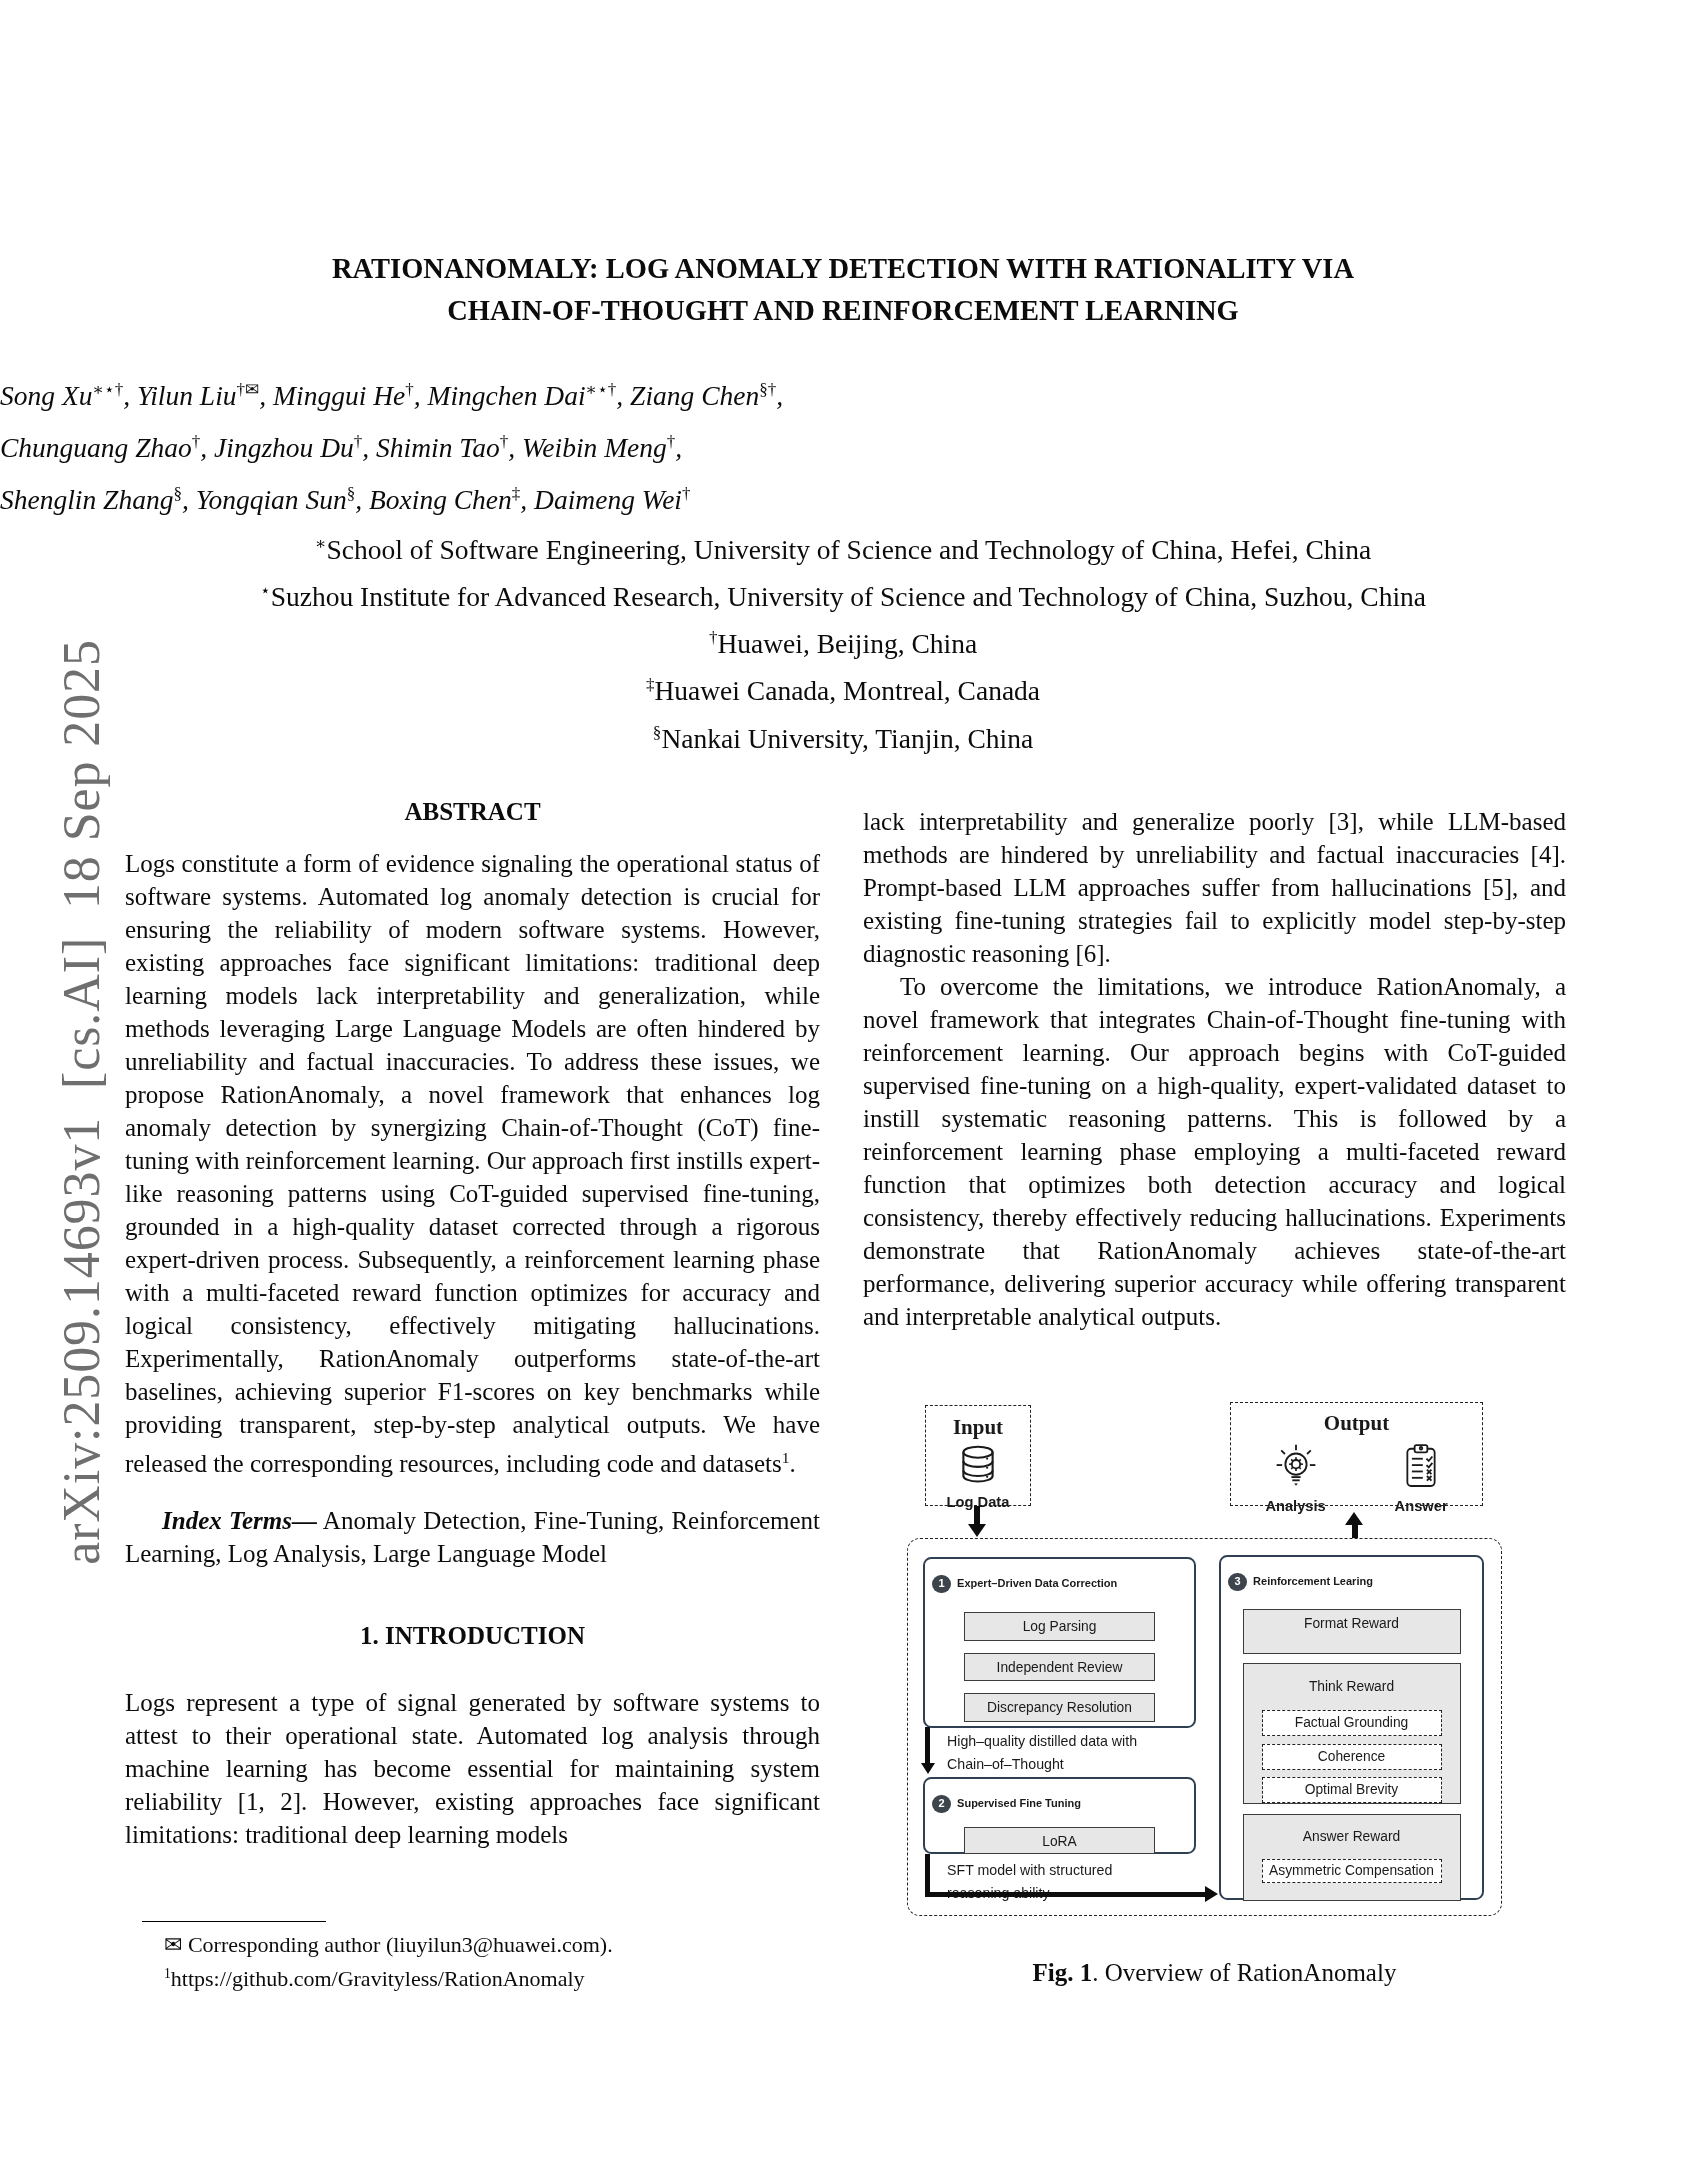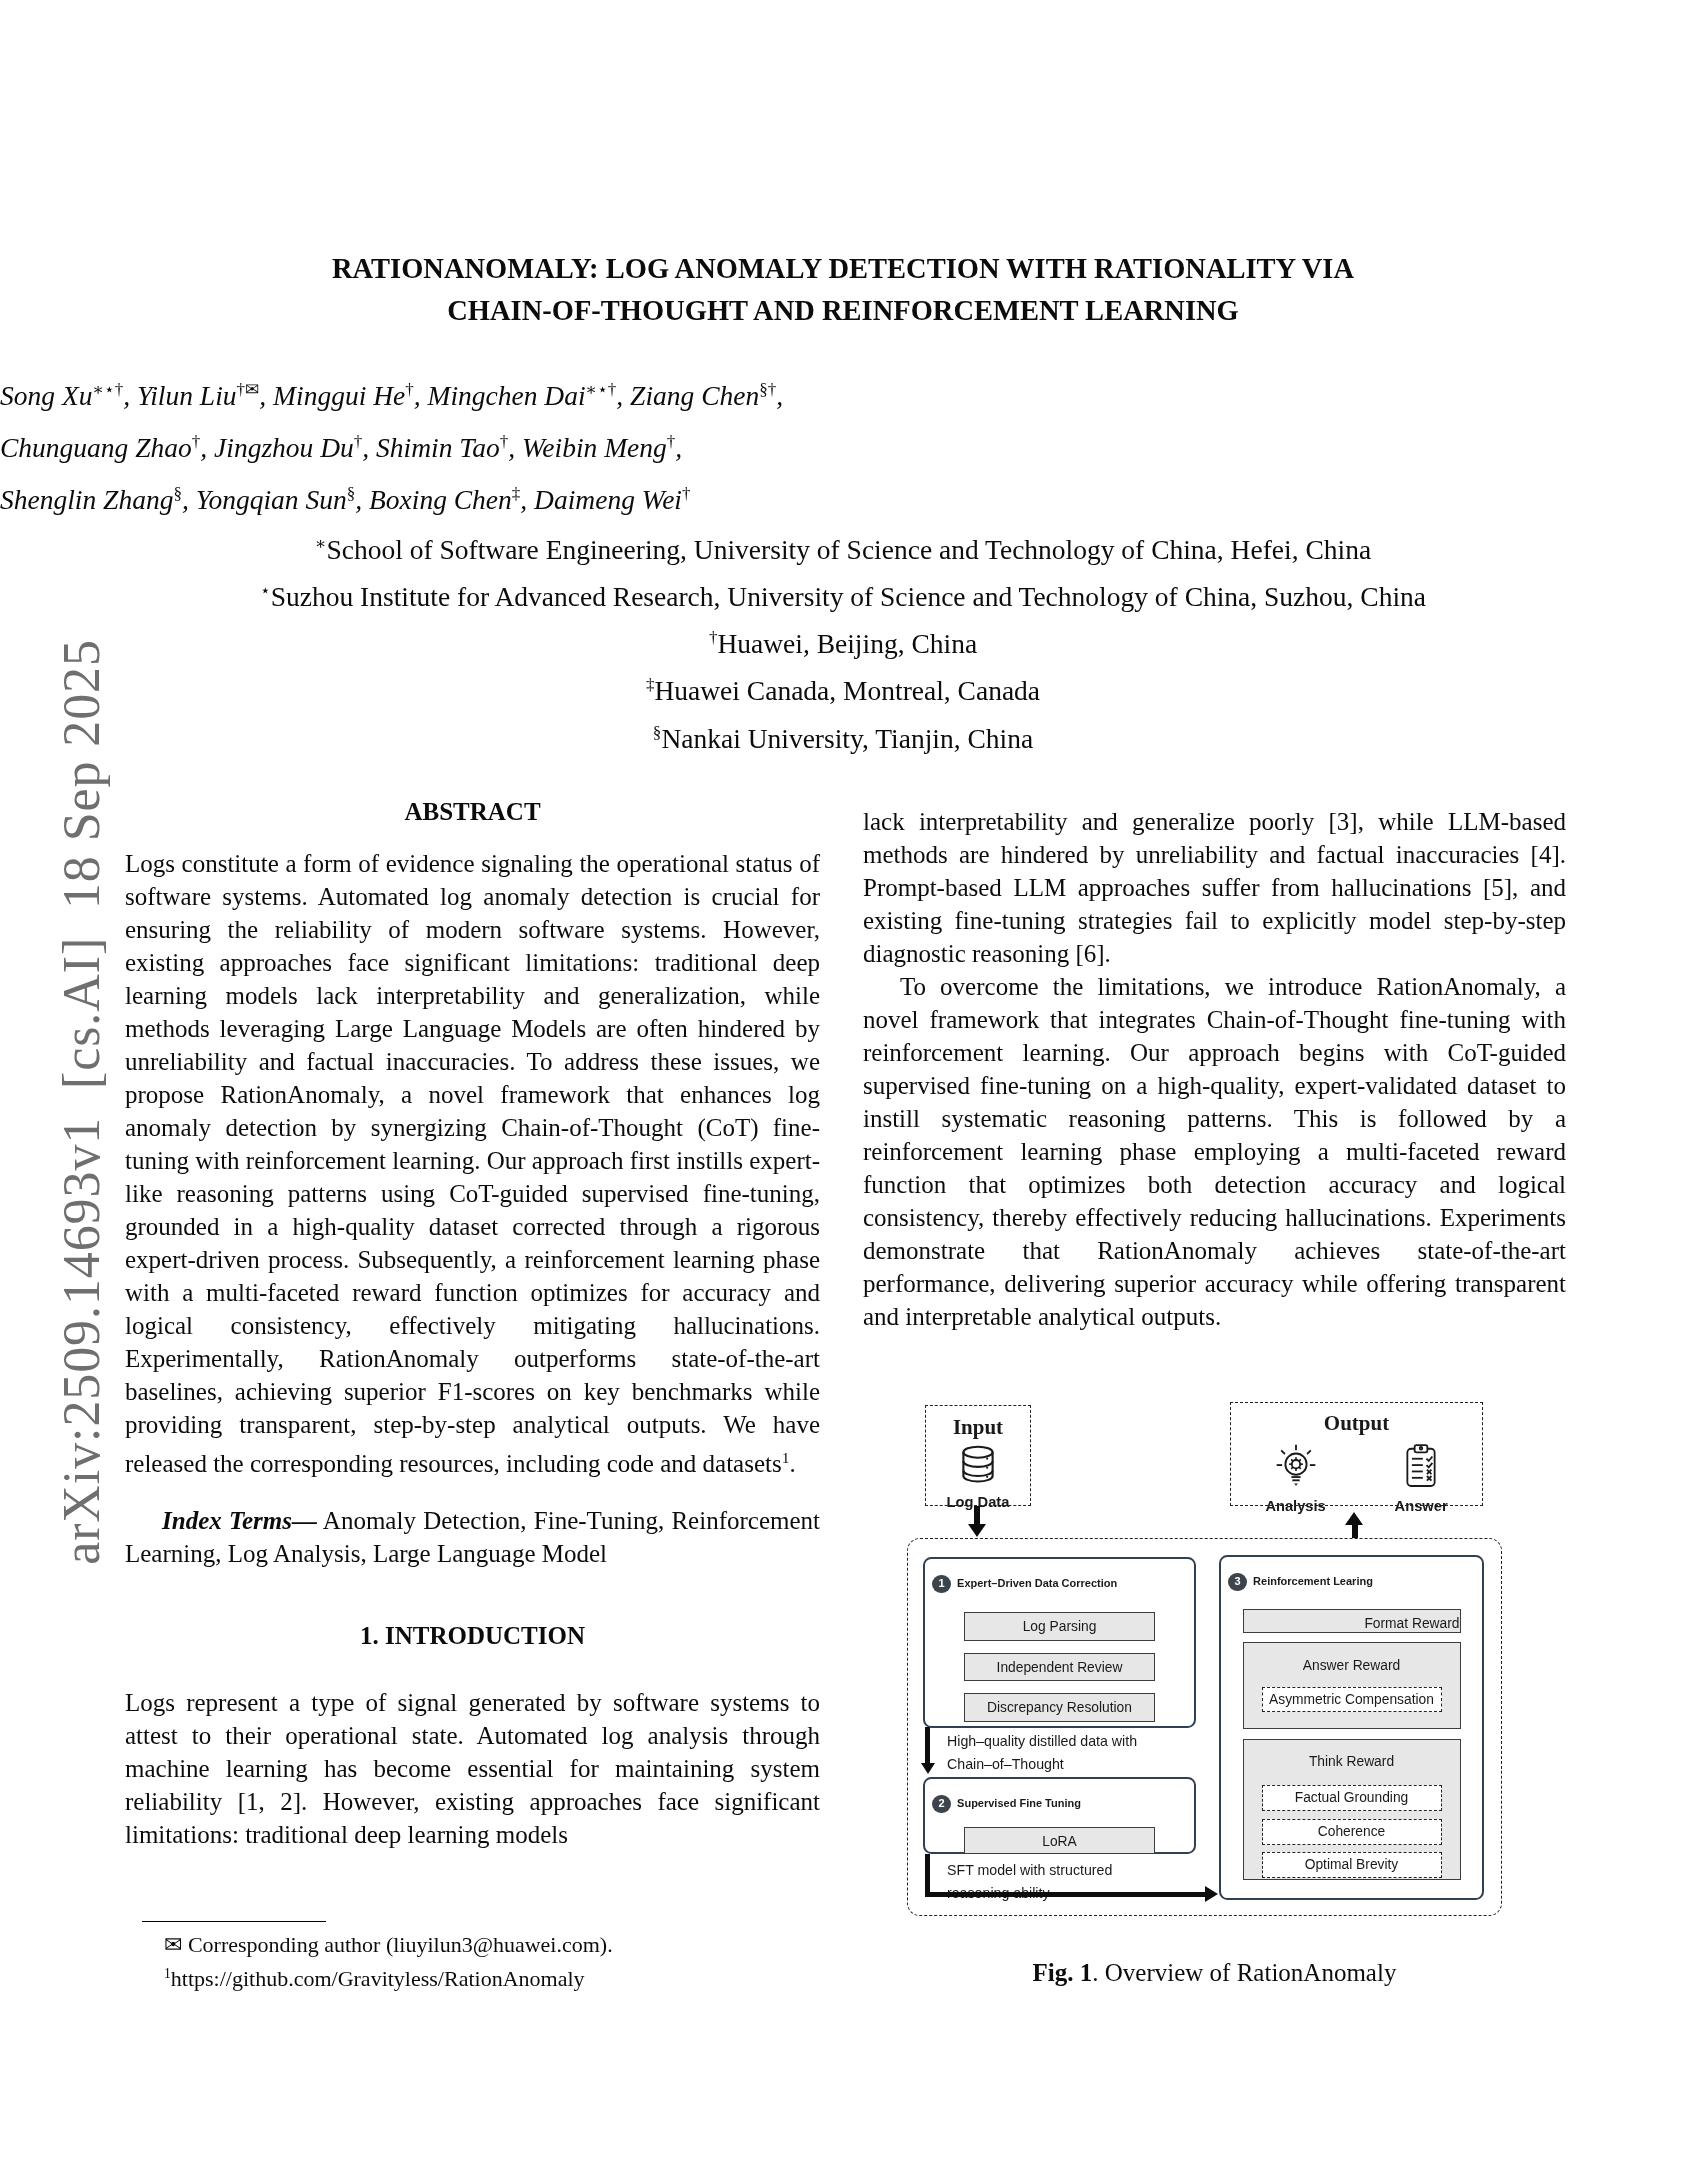--- a/index.html
+++ b/index.html
@@ -59,21 +59,21 @@
   .module1{left:60px;top:163px;width:273px;height:171px;}
   .module2{left:60px;top:383px;width:273px;height:77px;}
   .module3{left:356px;top:161px;width:265px;height:345px;}
 
   .gray-box{width:191px;margin:13px auto 0 auto;height:28.5px;line-height:28.5px;background:#e7e7e7;
             border:1.8px solid #3c3c3c;text-align:center;font-size:13.8px;box-sizing:border-box;}
   .m1 .gray-box{margin-top:12px;}
   .gbox3{width:218px;margin:9.2px auto 0 auto;background:#e7e7e7;border:1.8px solid #3c3c3c;
          text-align:center;font-size:13.8px;box-sizing:border-box;}
   .gbox3 .g-title{padding-top:5.5px;font-size:13.8px;}
-  .fmt{height:24px;line-height:27.5px;margin-top:11px;text-align:right;}
+  .fmt{height:45px;line-height:27.5px;margin-top:11px;}
   .dash-sub{width:180px;margin:5.5px auto 0 auto;background:#fff;border:1.8px dashed #222;
             font-size:13.8px;line-height:19px;padding:1.8px 0;box-sizing:border-box;}
   .think .dash-sub{margin-top:7.3px;line-height:24px;padding:0;}
 
   .flow-label{position:absolute;font-size:14.2px;line-height:23px;color:#1a1a1a;}
 
   
   .arr-v{position:absolute;background:#0d0d0d;}
   .arr-head-down{position:absolute;width:0;height:0;border-left:9.2px solid transparent;
                  border-right:9.2px solid transparent;border-top:13px solid #0d0d0d;}
@@ -247,30 +247,30 @@
       <div class="arr-v" style="left:62px;top:460px;width:4.6px;height:42px;"></div>
       <div class="arr-v" style="left:62px;top:498px;width:281px;height:4.6px;"></div>
       <div class="arr-head-right" style="left:342px;top:492px;"></div>
 
       <div class="module module3">
         <div class="mod-title">
           <span class="mod-num">3</span>
           <span class="t">Reinforcement Learing</span>
         </div>
         <div class="gbox3 fmt">Format Reward</div>
-        <div class="gbox3" style="height:87px;">
-          <div class="g-title">Answer Reward</div>
-          <div class="dash-sub">Asymmetric Compensation</div>
-        </div>
         <div class="gbox3 think" style="height:141px;">
           <div class="g-title">Think Reward</div>
           <div class="dash-sub">Factual Grounding</div>
           <div class="dash-sub">Coherence</div>
           <div class="dash-sub">Optimal Brevity</div>
         </div>
+        <div class="gbox3" style="height:87px;">
+          <div class="g-title">Answer Reward</div>
+          <div class="dash-sub">Asymmetric Compensation</div>
+        </div>
       </div>
 
     </div>
 
     <div class="caption">
       <b>Fig. 1</b><span>. Overview of RationAnomaly</span>
     </div>
   </div>
 
 </div>

